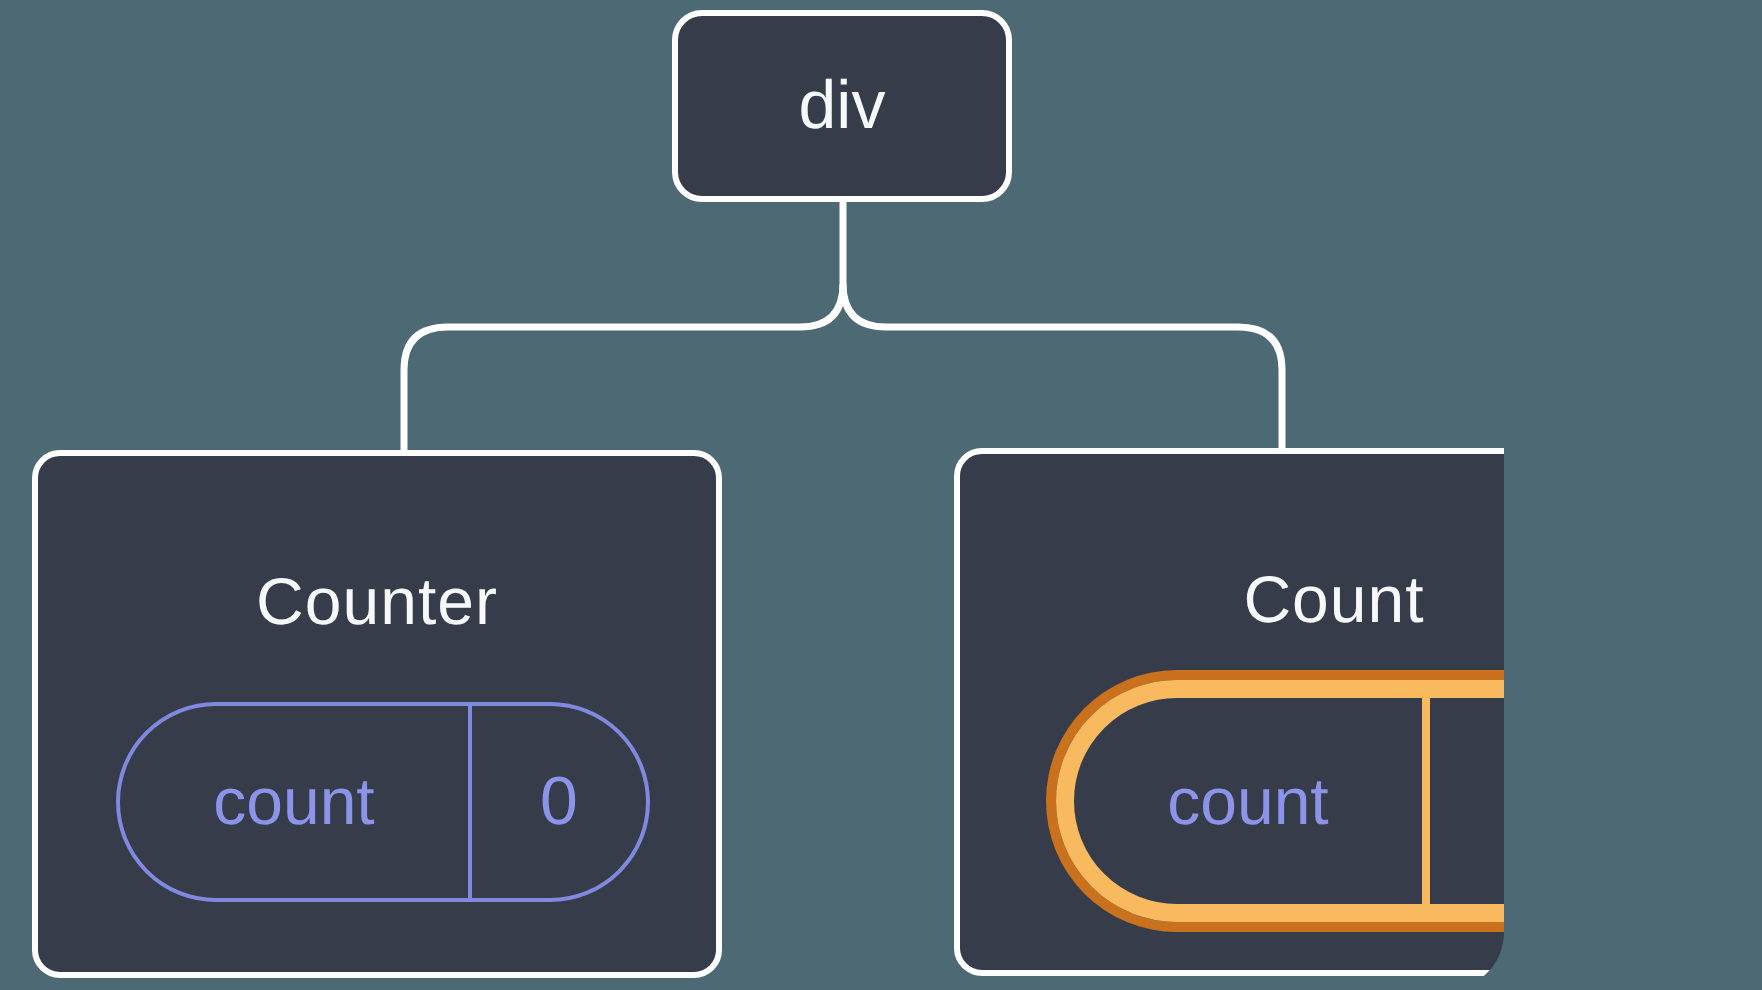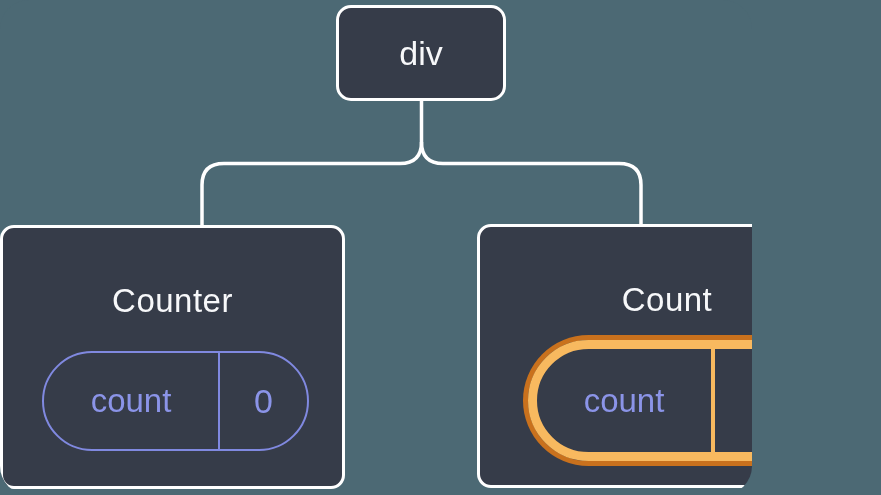--- a/index.html
+++ b/index.html
@@ -24,21 +24,21 @@
   .root-node {
     left:336px; top:5px; width:170px; height:96px;
     border-radius:15px;
     display:flex; align-items:center; justify-content:center;
     color:#f7f8fa; font-size:34px;
   }
   .component-box {
     top:225px; height:264px;
     border-radius:14px;
   }
-  .box-counter { left:0;  width:345px;padding-left:20px; }
+  .box-counter { left:16px;  width:345px;padding-left:20px; }
   .box-count  { left:477px; top:224px; width:380px; }
   .component-title {
     position:absolute; left:0; top:54px; width:100%;
     text-align:center;
     color:#f7f8fa; font-size:33px; font-weight:500;
     letter-spacing:0.5px;
   }
   
   .state-pill {
     position:absolute; left:39px; top:123px;

